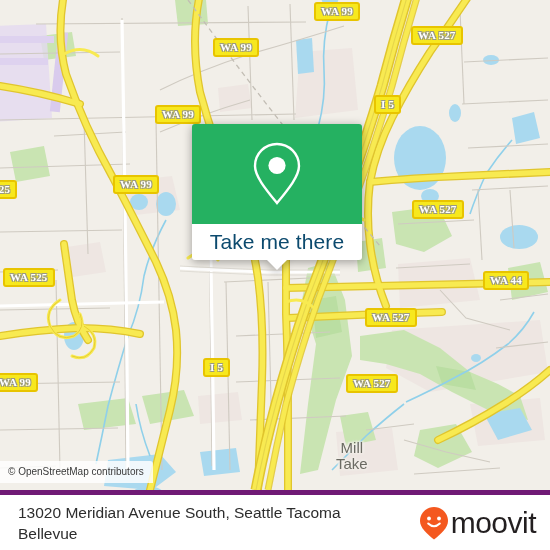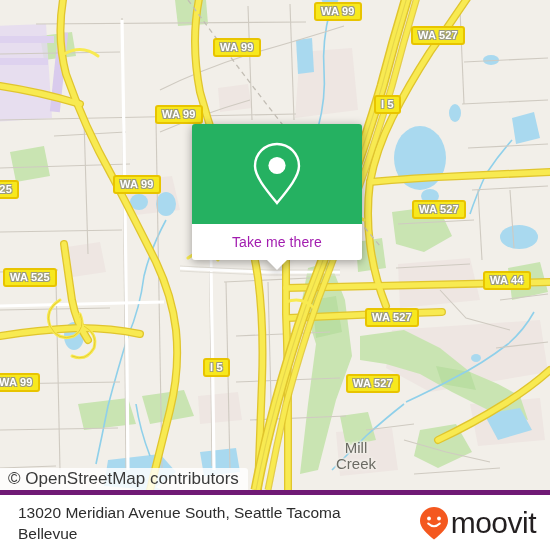--- a/index.html
+++ b/index.html
@@ -25,21 +25,21 @@
     font-size:11px;
     font-weight:bold;
     line-height:15px;
     height:19px;
     padding:0 5px;
     white-space:nowrap;
     text-shadow:
       -1px -1px 0 #9a9a84, 1px -1px 0 #9a9a84,
       -1px  1px 0 #9a9a84, 1px  1px 0 #9a9a84;
     letter-spacing:.2px;
-    font-family:Liberation Sans, sans-serif;
+    font-family:Liberation Serif, serif;
   }
 
   
   .place-label {
     position:absolute;
     color:#6b6b63;
     font-size:15px;
     line-height:16px;
     text-align:center;
     white-space:pre-line;
@@ -64,41 +64,41 @@
     display:flex; align-items:center; justify-content:center;
   }
   #popup-footer {
     background:#fff;
     border-radius:0 0 3px 3px;
     height:36px;
     display:flex; align-items:center; justify-content:center;
     position:relative;
   }
   #popup-label {
-    color:#a21caf;
-    font-size:14px;
+    color:#0c4a6e;
+    font-size:21px;
     letter-spacing:.1px;
   }
   #popup-tip {
     position:absolute;
     left:50%; bottom:-10px;
     margin-left:-11px;
     width:0; height:0;
     border-left:11px solid transparent;
     border-right:11px solid transparent;
     border-top:11px solid #fff;
   }
 
   
   #attribution {
     position:absolute;
-    left:0; bottom:0;
+    left:0; bottom:7px;
     background:rgba(255,255,255,.82);
     padding:3px 9px 3px 8px;
-    font-size:17px;
+    font-size:10px;
     color:#3a3a3a;
     border-radius:0 3px 0 0;
     line-height:16px;
   }
 
   
   #bottom-bar {
     position:absolute;
     left:0; top:490px;
     width:550px; height:60px;
@@ -338,21 +338,21 @@
         <div class="shield" style="left: 3px; top: 268px;">WA 525</div>
         <div class="shield" style="left: 483px; top: 271px;">WA 44</div>
         <div class="shield" style="left: 365px; top: 308px;">WA 527</div>
         <div class="shield" style="left: 203px; top: 358px;">I 5</div>
         <div class="shield" style="left: -8px; top: 373px;">WA 99</div>
         <div class="shield" style="left: 346px; top: 374px;">WA 527</div>
       </div>
 
     <div id="place-layer">
         <div class="place-label" style="left: 336px; top: 440px;">Mill
-Creek</div>
+Take</div>
       </div>
 
     <div id="popup">
       <div id="popup-image">
         <svg width="58" height="68" viewBox="0 0 58 68">
           <path d="M29 4 C16.8 4 7 13.8 7 26 C7 36 17 48.5 29 63
                    C41 48.5 51 36 51 26 C51 13.8 41.2 4 29 4 Z" fill="none" stroke="#ffffff" stroke-width="2.4"></path>
           <circle cx="29" cy="25.5" r="8.6" fill="#ffffff"></circle>
         </svg>
       </div>

